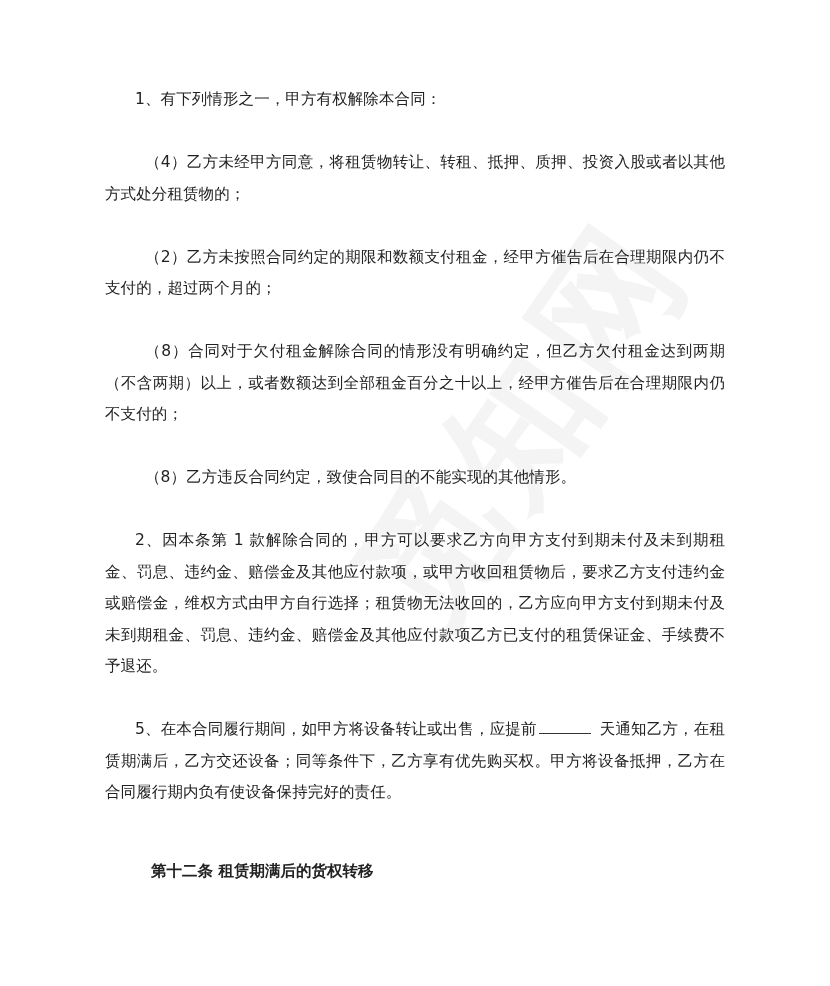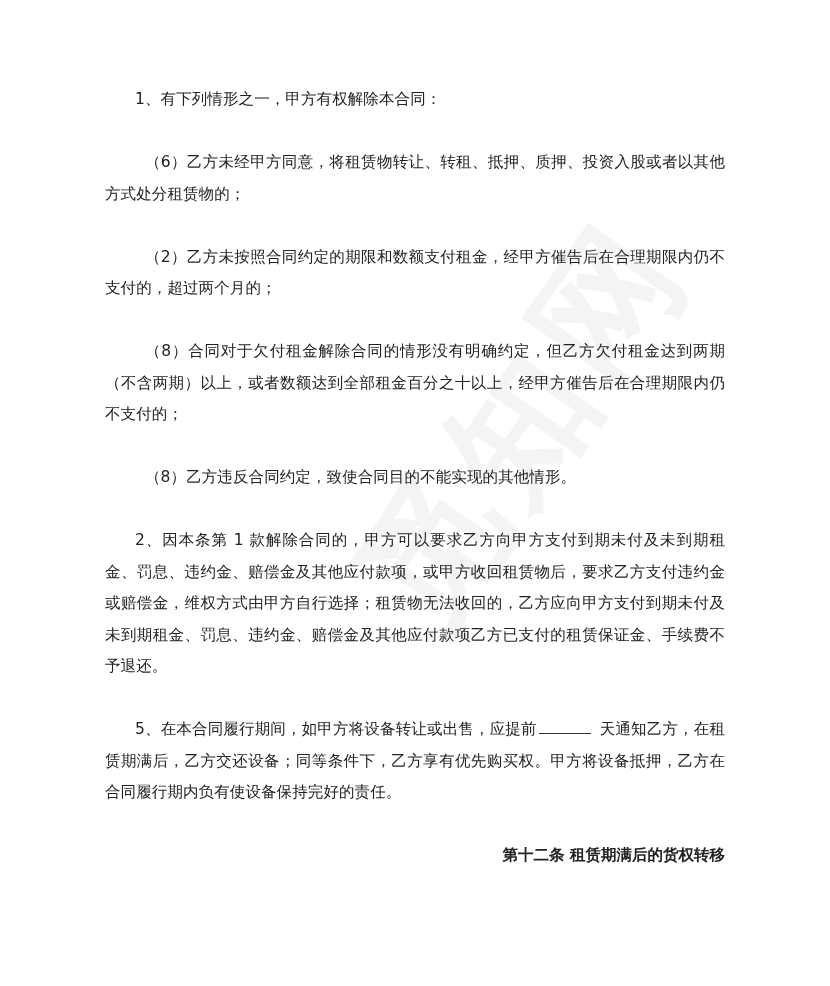--- a/index.html
+++ b/index.html
@@ -4,37 +4,37 @@
 <style>
   html, body { margin: 0; padding: 0; background: #ffffff; }
   body { width: 830px; height: 986px; position: relative; overflow: hidden;
          font-family: "DejaVu Sans", "Liberation Sans", sans-serif; color: #222222; }
   .page { position: absolute; left: 0; top: 0; width: 830px; height: 986px; background: #fff; }
   .content { position: absolute; left: 105px; top: 84px; width: 620px; }
   .para { font-size: 15.5px; line-height: 31.5px; margin: 0; text-align: justify; letter-spacing: 0.1px; }
   .gap { height: 31.5px; }
   .indent-1 { text-indent: 30px; }
   .indent-2 { text-indent: 40px; }
-  .heading { font-weight: bold; text-indent: 30px; font-size: 15.5px; line-height: 31.5px; margin: 0; text-align: right; }
+  .heading { font-weight: bold; text-indent: 30px; font-size: 15.5px; line-height: 31.5px; margin: 16px; }
   .blank { display: inline-block; width: 52px; border-bottom: 1px solid #333; height: 16px; vertical-align: baseline; margin: 0 4px 0 2px; }
   .watermark { position: absolute; left: 300px; top: 330px; font-size: 140px; font-weight: bold;
                color: rgba(0,0,0,0.045); transform: rotate(-55deg); transform-origin: center;
                white-space: nowrap; pointer-events: none; letter-spacing: 10px;
                font-family: "DejaVu Sans", sans-serif; }
 </style>
 </head>
 <body>
 
 <div class="page">
   <div class="watermark">觅知网</div>
 
   <div class="content">
     <p class="para indent-1">1、有下列情形之一，甲方有权解除本合同：</p>
     <div class="gap"></div>
-    <p class="para indent-2">（6）乙方未经甲方同意，将租赁物转让、转租、抵押、质押、投资入股或者以其他方式处分租赁物的；</p>
+    <p class="para indent-2">（4）乙方未经甲方同意，将租赁物转让、转租、抵押、质押、投资入股或者以其他方式处分租赁物的；</p>
     <div class="gap"></div>
     <p class="para indent-2">（2）乙方未按照合同约定的期限和数额支付租金，经甲方催告后在合理期限内仍不支付的，超过两个月的；</p>
     <div class="gap"></div>
     <p class="para indent-2">（8）合同对于欠付租金解除合同的情形没有明确约定，但乙方欠付租金达到两期（不含两期）以上，或者数额达到全部租金百分之十以上，经甲方催告后在合理期限内仍不支付的；</p>
     <div class="gap"></div>
     <p class="para indent-2">（8）乙方违反合同约定，致使合同目的不能实现的其他情形。</p>
     <div class="gap"></div>
     <p class="para indent-1">2、因本条第 1 款解除合同的，甲方可以要求乙方向甲方支付到期未付及未到期租金、罚息、违约金、赔偿金及其他应付款项，或甲方收回租赁物后，要求乙方支付违约金或赔偿金，维权方式由甲方自行选择；租赁物无法收回的，乙方应向甲方支付到期未付及未到期租金、罚息、违约金、赔偿金及其他应付款项乙方已支付的租赁保证金、手续费不予退还。</p>
     <div class="gap"></div>
     <p class="para indent-1"><span>5、在本合同履行期间，如甲方将设备转让或出售，应提前</span><span class="blank"></span><span> 天通知乙方，在租赁期满后，乙方交还设备；同等条件下，乙方享有优先购买权。甲方将设备抵押，乙方在合同履行期内负有使设备保持完好的责任。</span></p>

